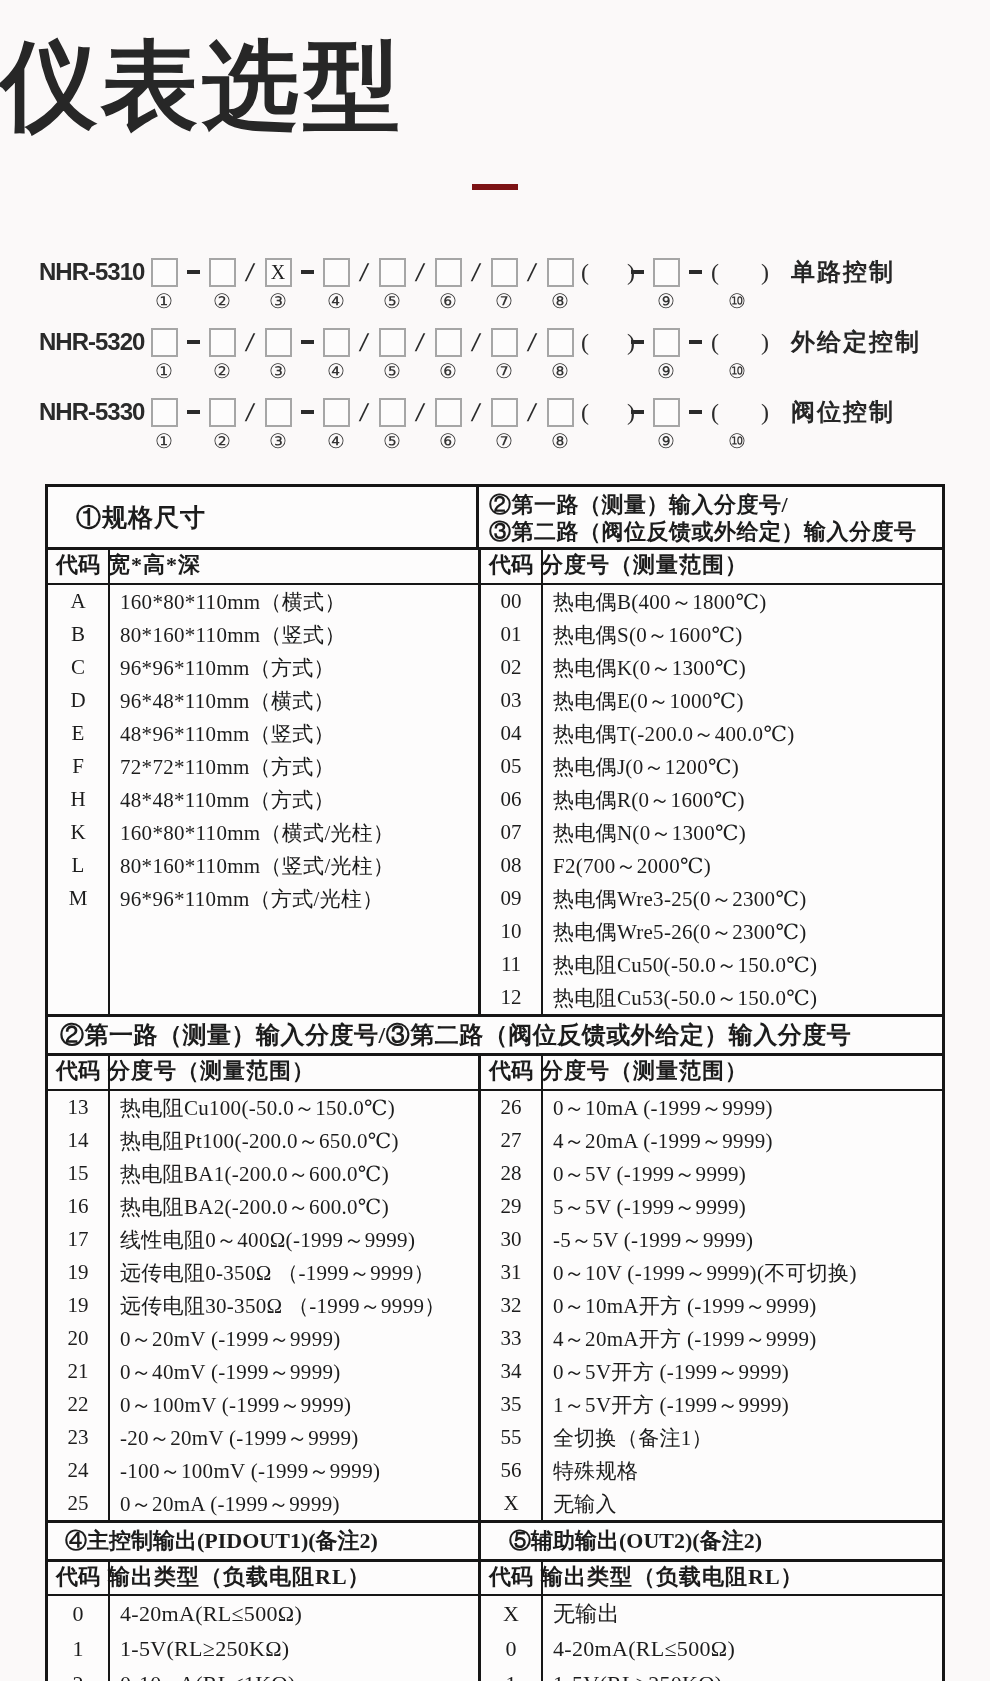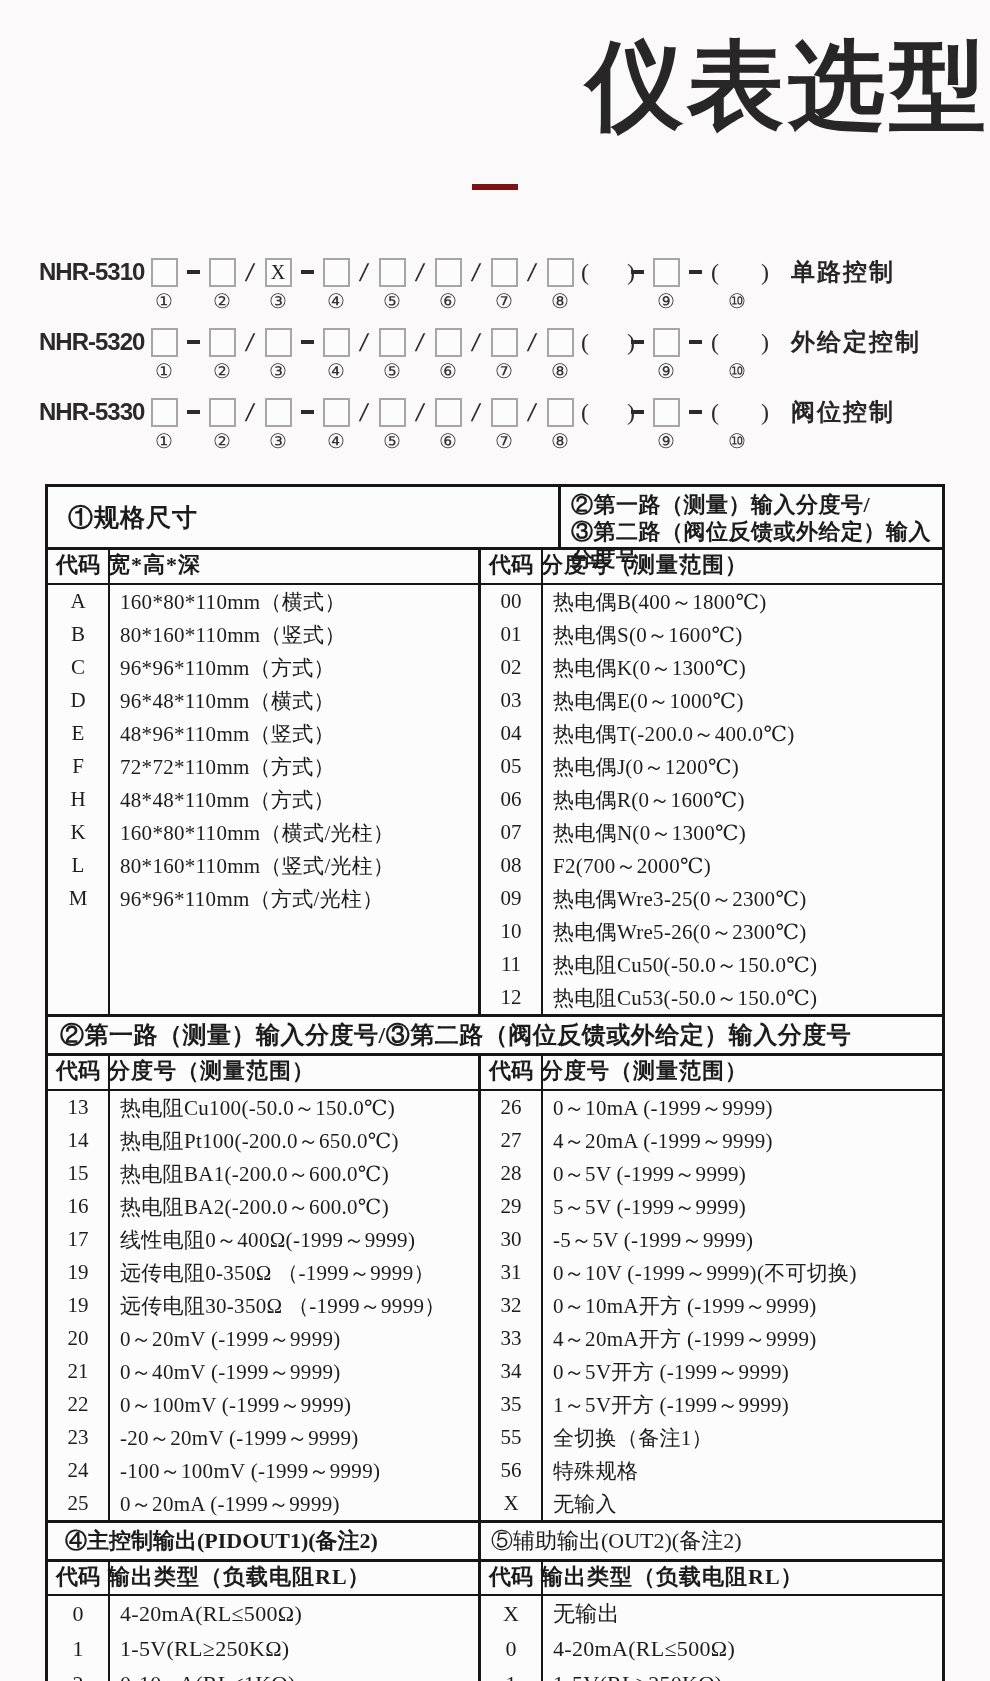--- a/index.html
+++ b/index.html
@@ -1,20 +1,20 @@
 <!DOCTYPE html>
 <html><head>
 <meta charset="utf-8">
 <style>
   * { margin:0; padding:0; box-sizing:border-box; }
   html,body { width:990px; height:1681px; overflow:hidden; background:#fbf9f9;
               font-family:"Liberation Serif","DejaVu Serif",serif; color:#1c1c1c; }
 
   
-  .title { position:absolute; top:22px; left:0; width:990px; text-align:right;
+  .title { position:absolute; top:22px; left:0; width:990px; text-align:left;
            font-family:"Liberation Sans","DejaVu Sans",sans-serif;
            font-weight:bold; font-size:97px; letter-spacing:4px; color:#272727; }
   .red-dash { position:absolute; top:184px; left:472px; width:46px; height:6px; background:#7d1315; }
 
   
   .models { position:absolute; top:252px; left:39px; }
   .mg { height:70px; }
   .mrow, .nrow { display:flex; align-items:center; height:40px; }
   .nrow { height:26px; margin-top:-4px; }
   .mname { width:108px; font-family:"Liberation Sans","DejaVu Sans",sans-serif;
@@ -34,31 +34,31 @@
             letter-spacing:2px; white-space:nowrap; }
   .nspace-name { width:108px; } .nspace-d { width:24px; } .nspace-s { width:22px; }
   .nspace-p1 { width:48px; } 
   .ncirc { width:34px; text-align:center; font-size:20px; color:#333; }
   .ncirc.last { width:60px; }
 
   
   .sheet { position:absolute; top:484px; left:45px; width:900px;
            border:3px solid #161616; background:#fdfcfc; }
   .hdr1 { display:flex; border-bottom:3px solid #161616; height:63px; }
-  .hdr1 .hl { width:510px; display:flex; align-items:center; padding-left:20px;
+  .hdr1 .hl { width:428px; display:flex; align-items:center; padding-left:28px;
               font-weight:bold; font-size:25px; letter-spacing:1px; }
   .hdr1 .hr { flex:1; border-left:3px solid #161616; padding:4px 0 0 10px;
               font-weight:bold; font-size:22px; line-height:27px; letter-spacing:0.5px; }
   .bar { border-bottom:3px solid #161616; height:42px; display:flex; align-items:center;
          padding-left:12px; font-weight:bold; font-size:24px; letter-spacing:0.5px; }
   .bar2 { height:42px; display:flex; align-items:stretch; padding:0; }
   .bar2 .bl { width:430px; display:flex; align-items:center; padding-left:17px;
               font-weight:bold; font-size:22px; }
   .bar2 .br { flex:1; border-left:3px solid #161616; display:flex; align-items:center;
-              padding-left:10px; font-weight:normal; font-size:22px; }
+              padding-left:28px; font-weight:bold; font-size:22px; }
   .tbody { display:flex; }
   .half { width:430px; position:relative; }
   .half.rt { flex:1; border-left:3px solid #161616; }
   .codeline { position:absolute; top:0; bottom:0; left:60px; width:2px; background:#161616; }
   .subhead { height:35px; border-bottom:2px solid #161616; display:flex; align-items:flex-start;
              font-weight:bold; font-size:22px; }
   .subhead .c { width:60px; text-align:center; }
   .subhead .d { letter-spacing:1px; }
   .trow { height:33px; display:flex; align-items:center; font-size:21px; }
   .trow .c { width:60px; text-align:center; }

